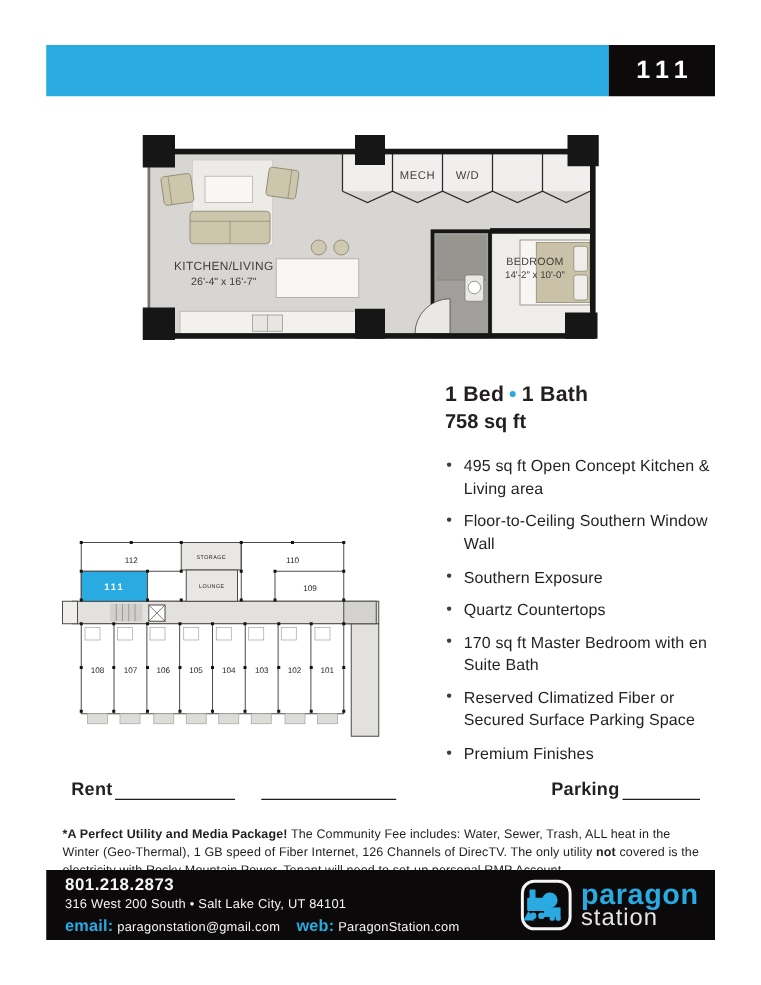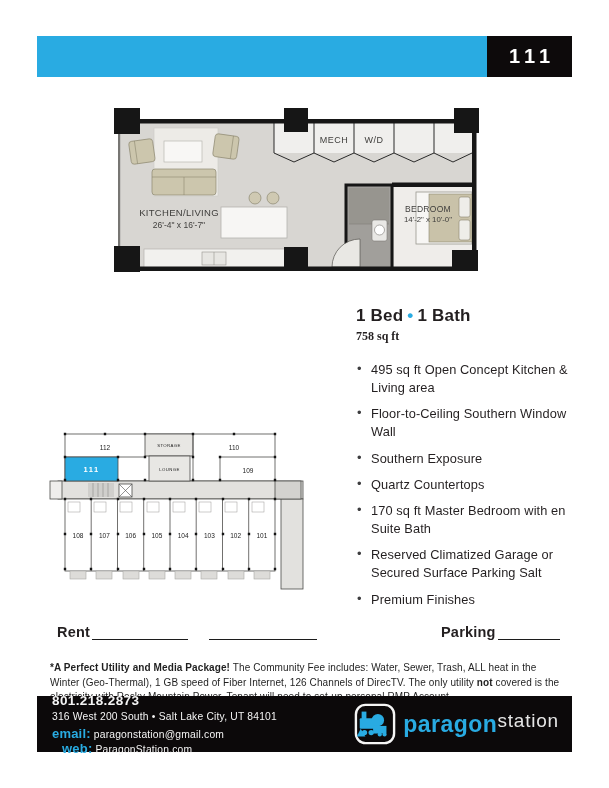--- a/index.html
+++ b/index.html
@@ -11,21 +11,21 @@
   .banner{position:absolute;left:37px;top:36px;width:535px;height:41px;display:flex;}
   .banner-bar{flex:1;background:var(--accent,#29abe2);}
   .banner-unitbox{width:85px;background:#0d0a0b;display:flex;align-items:center;justify-content:center;}
   .banner-unitbox span{color:#fff;font-weight:bold;font-size:20px;letter-spacing:5px;padding-left:5px;}
   
   .unitplan{position:absolute;left:114px;top:108px;}
   
   .unitinfo{position:absolute;left:356px;top:306px;width:214px;}
   .bedbath{font-size:17px;font-weight:bold;letter-spacing:.2px;}
   .bedbath .dot{color:var(--accent,#29abe2);margin:0 4px;}
-  .sqft{font-size:12px;font-weight:bold;margin-top:3px;font-family:Liberation Serif, serif;}
+  .sqft{font-size:16px;font-weight:bold;margin-top:3px;}
   .features{list-style:none;margin:17px 0 0 0;padding:0;font-size:12.8px;line-height:1.42;}
   .features li{position:relative;padding-left:15px;margin-bottom:8px;letter-spacing:.1px;}
   .features li::before{content:"•";position:absolute;left:1px;top:-1px;color:#3d3d3f;font-size:13px;}
   
   .floorplate{position:absolute;left:48px;top:422px;}
   
   .formline{position:absolute;left:50px;top:624px;width:510px;display:flex;font-size:14.5px;font-weight:bold;letter-spacing:.2px;}
   .fgroup{display:flex;align-items:flex-end;}
   .fgroup .blank{display:inline-block;border-bottom:1.6px solid #1c1c1c;height:13px;margin-left:2px;}
   .fg-rent{flex:0 0 145px;justify-content:center;}
@@ -40,21 +40,21 @@
   .footer{position:absolute;left:37px;top:696px;width:535px;height:56px;background:#0c090a;
     display:flex;justify-content:space-between;align-items:center;box-sizing:border-box;padding:0 13px 0 15px;}
   .f-left{color:#f4f4f4;}
   .f-phone{font-size:13.5px;font-weight:bold;letter-spacing:.4px;}
   .f-addr{font-size:10.3px;margin-top:3px;letter-spacing:.2px;}
   .f-contact{font-size:10.3px;margin-top:4px;letter-spacing:.2px;}
   .f-contact .lbl{color:var(--accent,#29abe2);font-weight:bold;font-size:13px;margin-right:3px;}
   .f-contact .val{color:#f4f4f4;text-decoration:none;}
   .f-contact .weblbl{margin-left:10px;}
   .logo{display:flex;align-items:center;gap:7px;}
-  .logo-text{display:flex;line-height:1;}
+  .logo-text{display:flex;flex-direction:column;line-height:1;}
   .logo-paragon{color:var(--accent,#29abe2);font-size:23px;font-weight:bold;letter-spacing:.5px;}
   .logo-station{color:#e6e6e6;font-size:19px;font-weight:normal;letter-spacing:.8px;margin-top:-2px;}
   
   text{font-family:"Liberation Sans",sans-serif;}
 </style>
 </head>
 <body>
 
 <div class="page">
 
@@ -154,21 +154,21 @@
     <div class="bedbath">
       <span>1 Bed</span><span class="dot">•</span><span>1 Bath</span>
     </div>
     <div class="sqft">758 sq ft</div>
     <ul class="features">
       <li>495 sq ft Open Concept Kitchen &amp; Living area</li>
       <li>Floor-to-Ceiling Southern Window Wall</li>
       <li>Southern Exposure</li>
       <li>Quartz Countertops</li>
       <li>170 sq ft Master Bedroom with en Suite Bath</li>
-      <li>Reserved Climatized Garage or Secured Surface Parking Salt</li>
+      <li>Reserved Climatized Fiber or Secured Surface Parking Space</li>
       <li>Premium Finishes</li>
     </ul>
   </div>
 
   <svg class="floorplate" width="285" height="176" viewBox="0 0 285 176">
     <g stroke="#4c4b49" stroke-width="0.8" fill="#ffffff">
 
       <rect x="17" y="12" width="210" height="47"></rect>
 
       <rect x="10" y="59" width="245" height="18" fill="#e2e1de"></rect>

